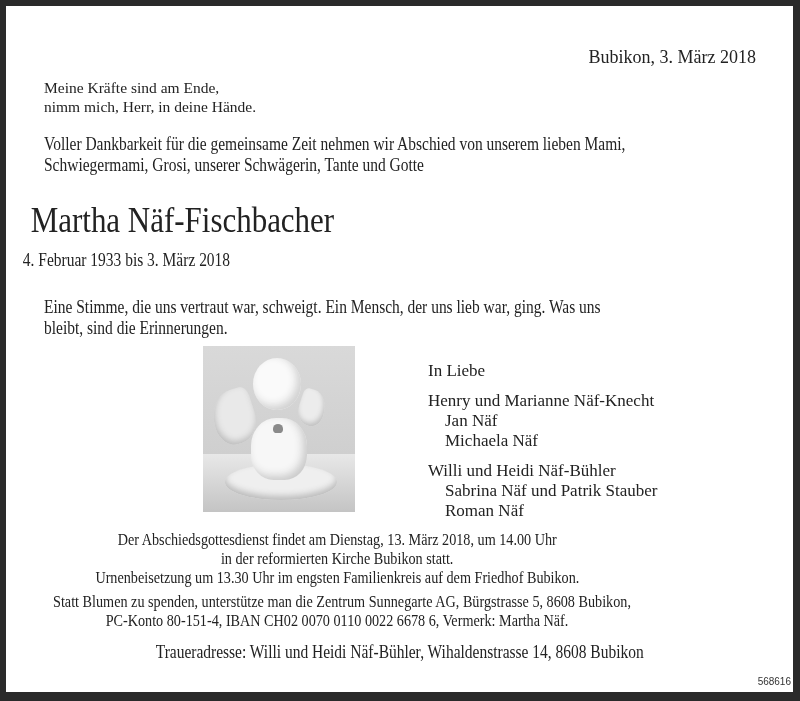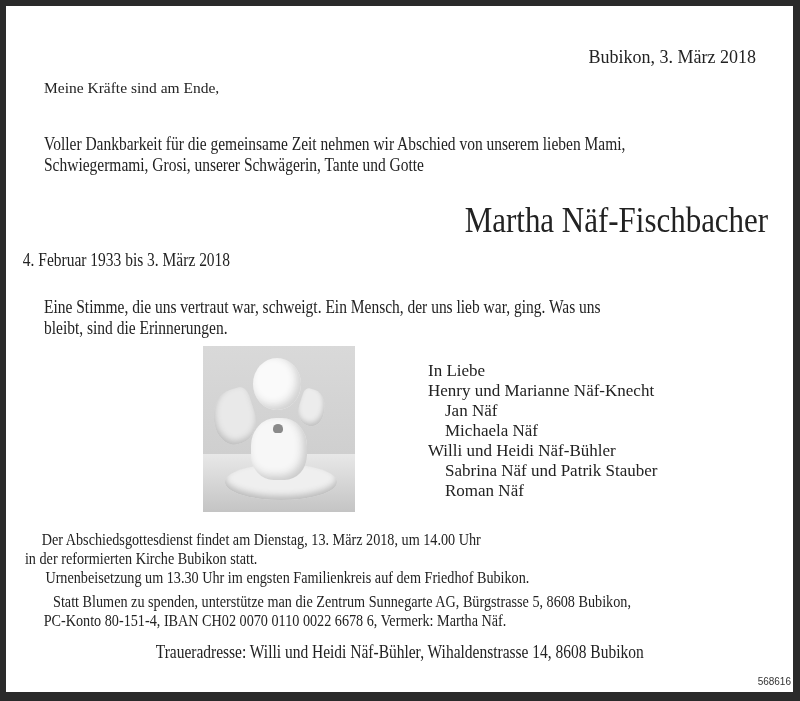--- a/index.html
+++ b/index.html
@@ -14,58 +14,59 @@
   .page {
     position: absolute;
     left: 6px; top: 6px;
     width: 787px; height: 686px;
     background: #ffffff;
   }
   .abs { position: absolute; white-space: nowrap; }
   .place-date { right: 37px; top: 41px; font-size: 18px; font-family: Liberation Serif, serif; }
   .motto { left: 38px; top: 72px; font-size: 15.5px; line-height: 19px; }
   .intro { left: 38px; top: 128px; font-size: 18px; line-height: 21px; transform-origin: left top; }
-  .name { left: 0; width: 787px; text-align: right; top: 193px; font-size: 36px; letter-spacing: 0px; transform-origin: center top; }
+  .name { left: 0; width: 787px; text-align: left; top: 193px; font-size: 36px; letter-spacing: 0px; transform-origin: center top; }
   .dates { left: 0; width: 787px; text-align: left; top: 244px; font-size: 18px; }
   .quote { left: 38px; top: 291px; font-size: 18px; line-height: 21px; transform-origin: left top; }
   .photo {
     position: absolute;
     left: 197px; top: 340px;
     width: 152px; height: 166px;
     background: radial-gradient(ellipse at 50% 55%, #f6f6f6 0%, #e6e6e6 45%, #cfcfcf 100%);
     overflow: hidden;
   }
   .photo .wall { position:absolute; left:0; top:0; width:100%; height:65%; background: linear-gradient(180deg,#d9d9d9,#cfcfcf); }
   .photo .floor { position:absolute; left:0; top:65%; width:100%; height:35%; background: linear-gradient(180deg,#e8e8e8,#c4c4c4); }
   .photo .base { position:absolute; left:22px; top:118px; width:112px; height:36px; border-radius:50%; background:#efefef; box-shadow: inset 0 -4px 6px #bbb; }
   .photo .body { position:absolute; left:48px; top:72px; width:56px; height:62px; border-radius:45% 45% 40% 40%; background:#f7f7f7; box-shadow: inset -4px -4px 8px #c9c9c9; }
   .photo .head { position:absolute; left:50px; top:12px; width:48px; height:52px; border-radius:50%; background:#fafafa; box-shadow: inset -4px -4px 8px #cfcfcf; }
   .photo .wing-l { position:absolute; left:10px; top:44px; width:42px; height:54px; border-radius:60% 20% 50% 40%; background:#e9e9e9; transform: rotate(-18deg); box-shadow: inset 2px -3px 6px #bdbdbd; }
   .photo .wing-r { position:absolute; left:96px; top:44px; width:26px; height:36px; border-radius:20% 60% 40% 50%; background:#ececec; transform: rotate(18deg); box-shadow: inset -2px -3px 5px #c2c2c2; }
   .photo .heart { position:absolute; left:70px; top:78px; width:10px; height:9px; background:#8a8a8a; border-radius:50% 50% 40% 40%; }
   .mourners { left: 422px; top: 355px; font-size: 17px; line-height: 20px; font-family: Liberation Serif, serif; }
-  .mourners .group { margin-top: 0; }
+  .mourners .group { margin-top: 10px; }
   .mourners .indent { padding-left: 17px; }
-  .service { left: 0; width: 662px; top: 524px; font-size: 16.5px; line-height: 19px; }
+  .service { left: 0; width: 662px; text-align: center; top: 524px; font-size: 16.5px; line-height: 19px; }
   .service .gap { height: 5px; }
   .service div.line { transform-origin: center top; }
   .address { left: 0; width: 787px; text-align: center; top: 636px; font-size: 18px; }
   .code { right: 2px; top: 670px; font-family: "Liberation Sans", "DejaVu Sans", sans-serif; font-size: 10px; color: #333; }
   .cond { display: inline-block; transform: scaleX(0.86); transform-origin: left top; }
   .cond-c { display: inline-block; transform: scaleX(0.86); transform-origin: center top; }
 </style>
 </head>
 <body>
 
 <div class="page">
 
   <div class="abs place-date">Bubikon, 3. März 2018</div>
 
   <div class="abs motto">
     <div>Meine Kräfte sind am Ende,</div>
+    <div>nimm mich, Herr, in deine Hände.</div>
   </div>
 
   <div class="abs intro">
     <div><span class="cond">Voller Dankbarkeit für die gemeinsame Zeit nehmen wir Abschied von unserem lieben Mami,</span></div>
     <div><span class="cond">Schwiegermami, Grosi, unserer Schwägerin, Tante und Gotte</span></div>
   </div>
 
   <div class="abs name">
     <span class="cond-c">Martha Näf-Fischbacher</span>
   </div>

